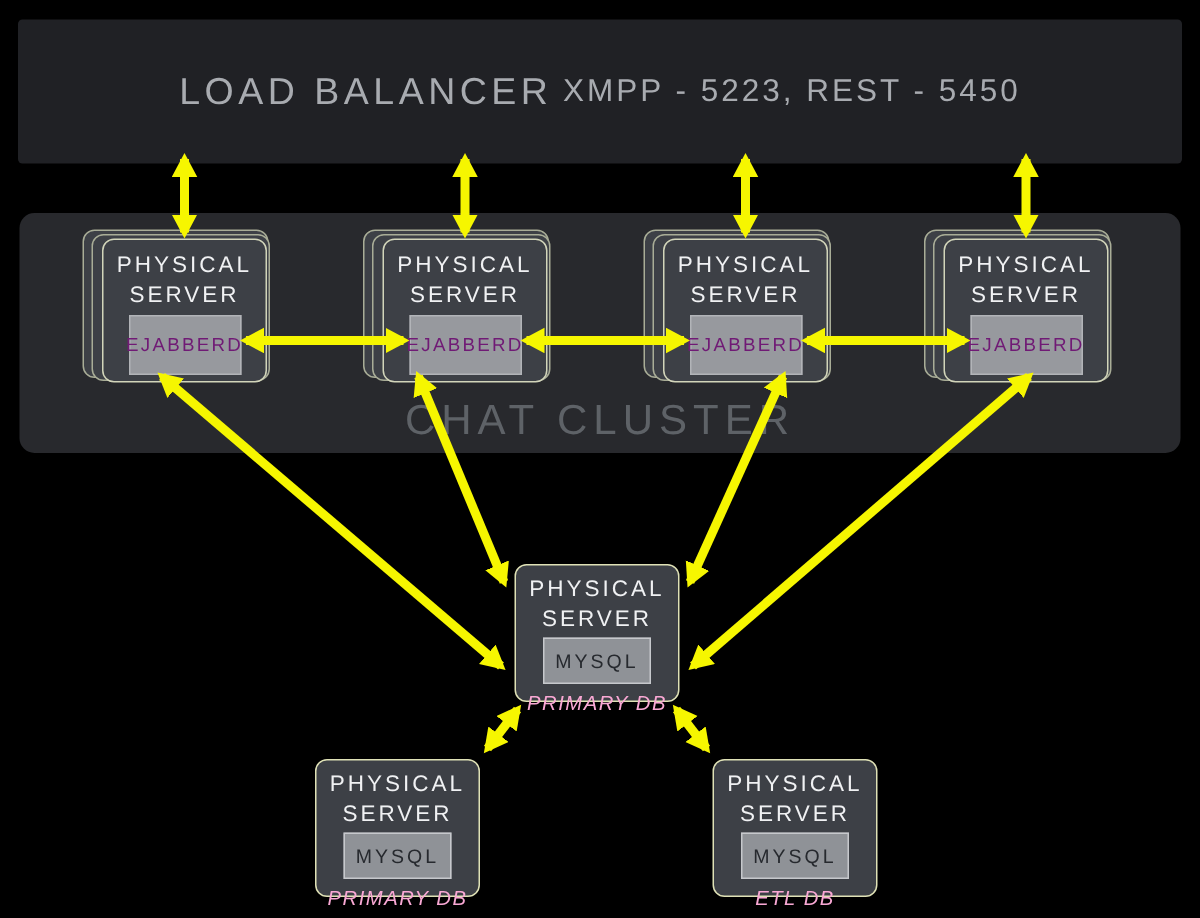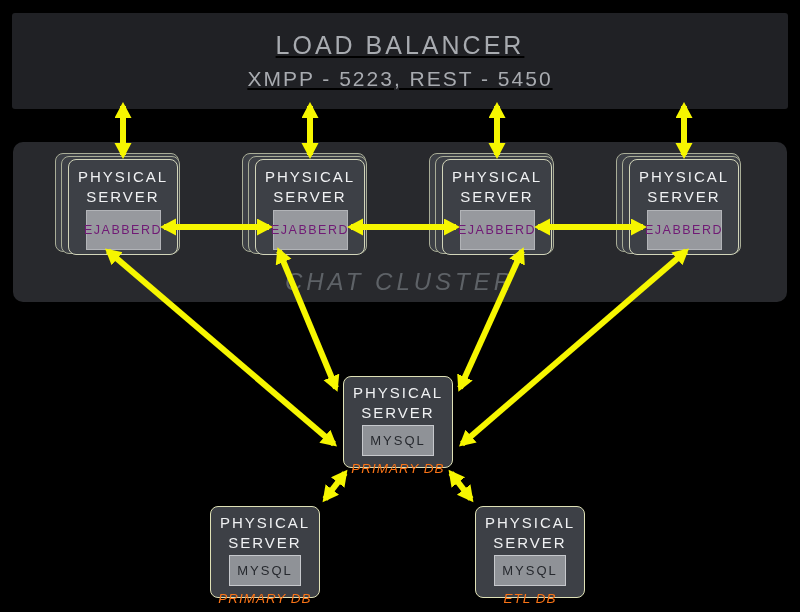--- a/index.html
+++ b/index.html
@@ -6,33 +6,33 @@
   .canvas{
     position:relative;width:800px;height:612px;background:#000;
     font-family:"Liberation Sans", sans-serif;overflow:hidden;
   }
   .canvas *{box-sizing:border-box;}
 
   
   .lb{
     position:absolute;left:12px;top:13px;width:776px;height:96px;
     background:#202125;border-radius:3px;
-    display:flex;flex-direction:column;align-items:center;justify-content:center;gap:7px;text-decoration:underline;
+    display:flex;flex-direction:row;align-items:center;justify-content:center;gap:7px;
   }
   .lb-title{font-size:25px;letter-spacing:3px;color:#a8abb0;}
   .lb-sub{font-size:21px;letter-spacing:2px;color:#a8abb0;}
 
   
   .band{
     position:absolute;left:13px;top:142px;width:774px;height:160px;
     background:#28292d;border-radius:10px;
   }
   .band-label{
     position:absolute;left:0;right:0;bottom:6px;text-align:center;
-    font-size:24px;letter-spacing:4px;color:#5e6267;font-style:italic;
+    font-size:28px;letter-spacing:4px;color:#5e6267;
   }
 
   
   .server{position:absolute;top:159px;width:110px;height:96px;}
   .layer{position:absolute;border-radius:8px;background:#3d4046;border:1px solid #a9ad97;}
   .layer.l2{left:-13px;top:-6px;width:124px;height:99px;}
   .layer.l1{left:-7px;top:-3px;width:119px;height:98px;}
   .node{
     position:absolute;left:0;top:0;width:110px;height:96px;
     background:#3d4046;border:1px solid #d2d5ba;border-radius:8px;text-align:center;
@@ -45,21 +45,21 @@
   }
 
   
   .db{
     position:absolute;width:110px;height:92px;
     background:#3d4046;border:1px solid #dfe1b6;border-radius:8px;text-align:center;
   }
   .db .node-title{margin-top:6px;}
   .db .service-box{margin-top:3px;width:72px;height:31px;background:#8f9297;border:1px solid #c6c8cc;
     font-size:13px;letter-spacing:2px;color:#26292e;}
-  .db-role{margin-top:5px;font-style:italic;font-size:13.5px;letter-spacing:1px;color:#f97316;}
+  .db-role{margin-top:5px;font-style:italic;font-size:13.5px;letter-spacing:1px;color:#f9a8d4;}
 
   
   .arrows{position:absolute;left:0;top:0;z-index:10;pointer-events:none;}
   .arrow{stroke:#f6f600;stroke-width:6;}
 </style>
 </head>
 <body>
 
 <div class="canvas">
 

